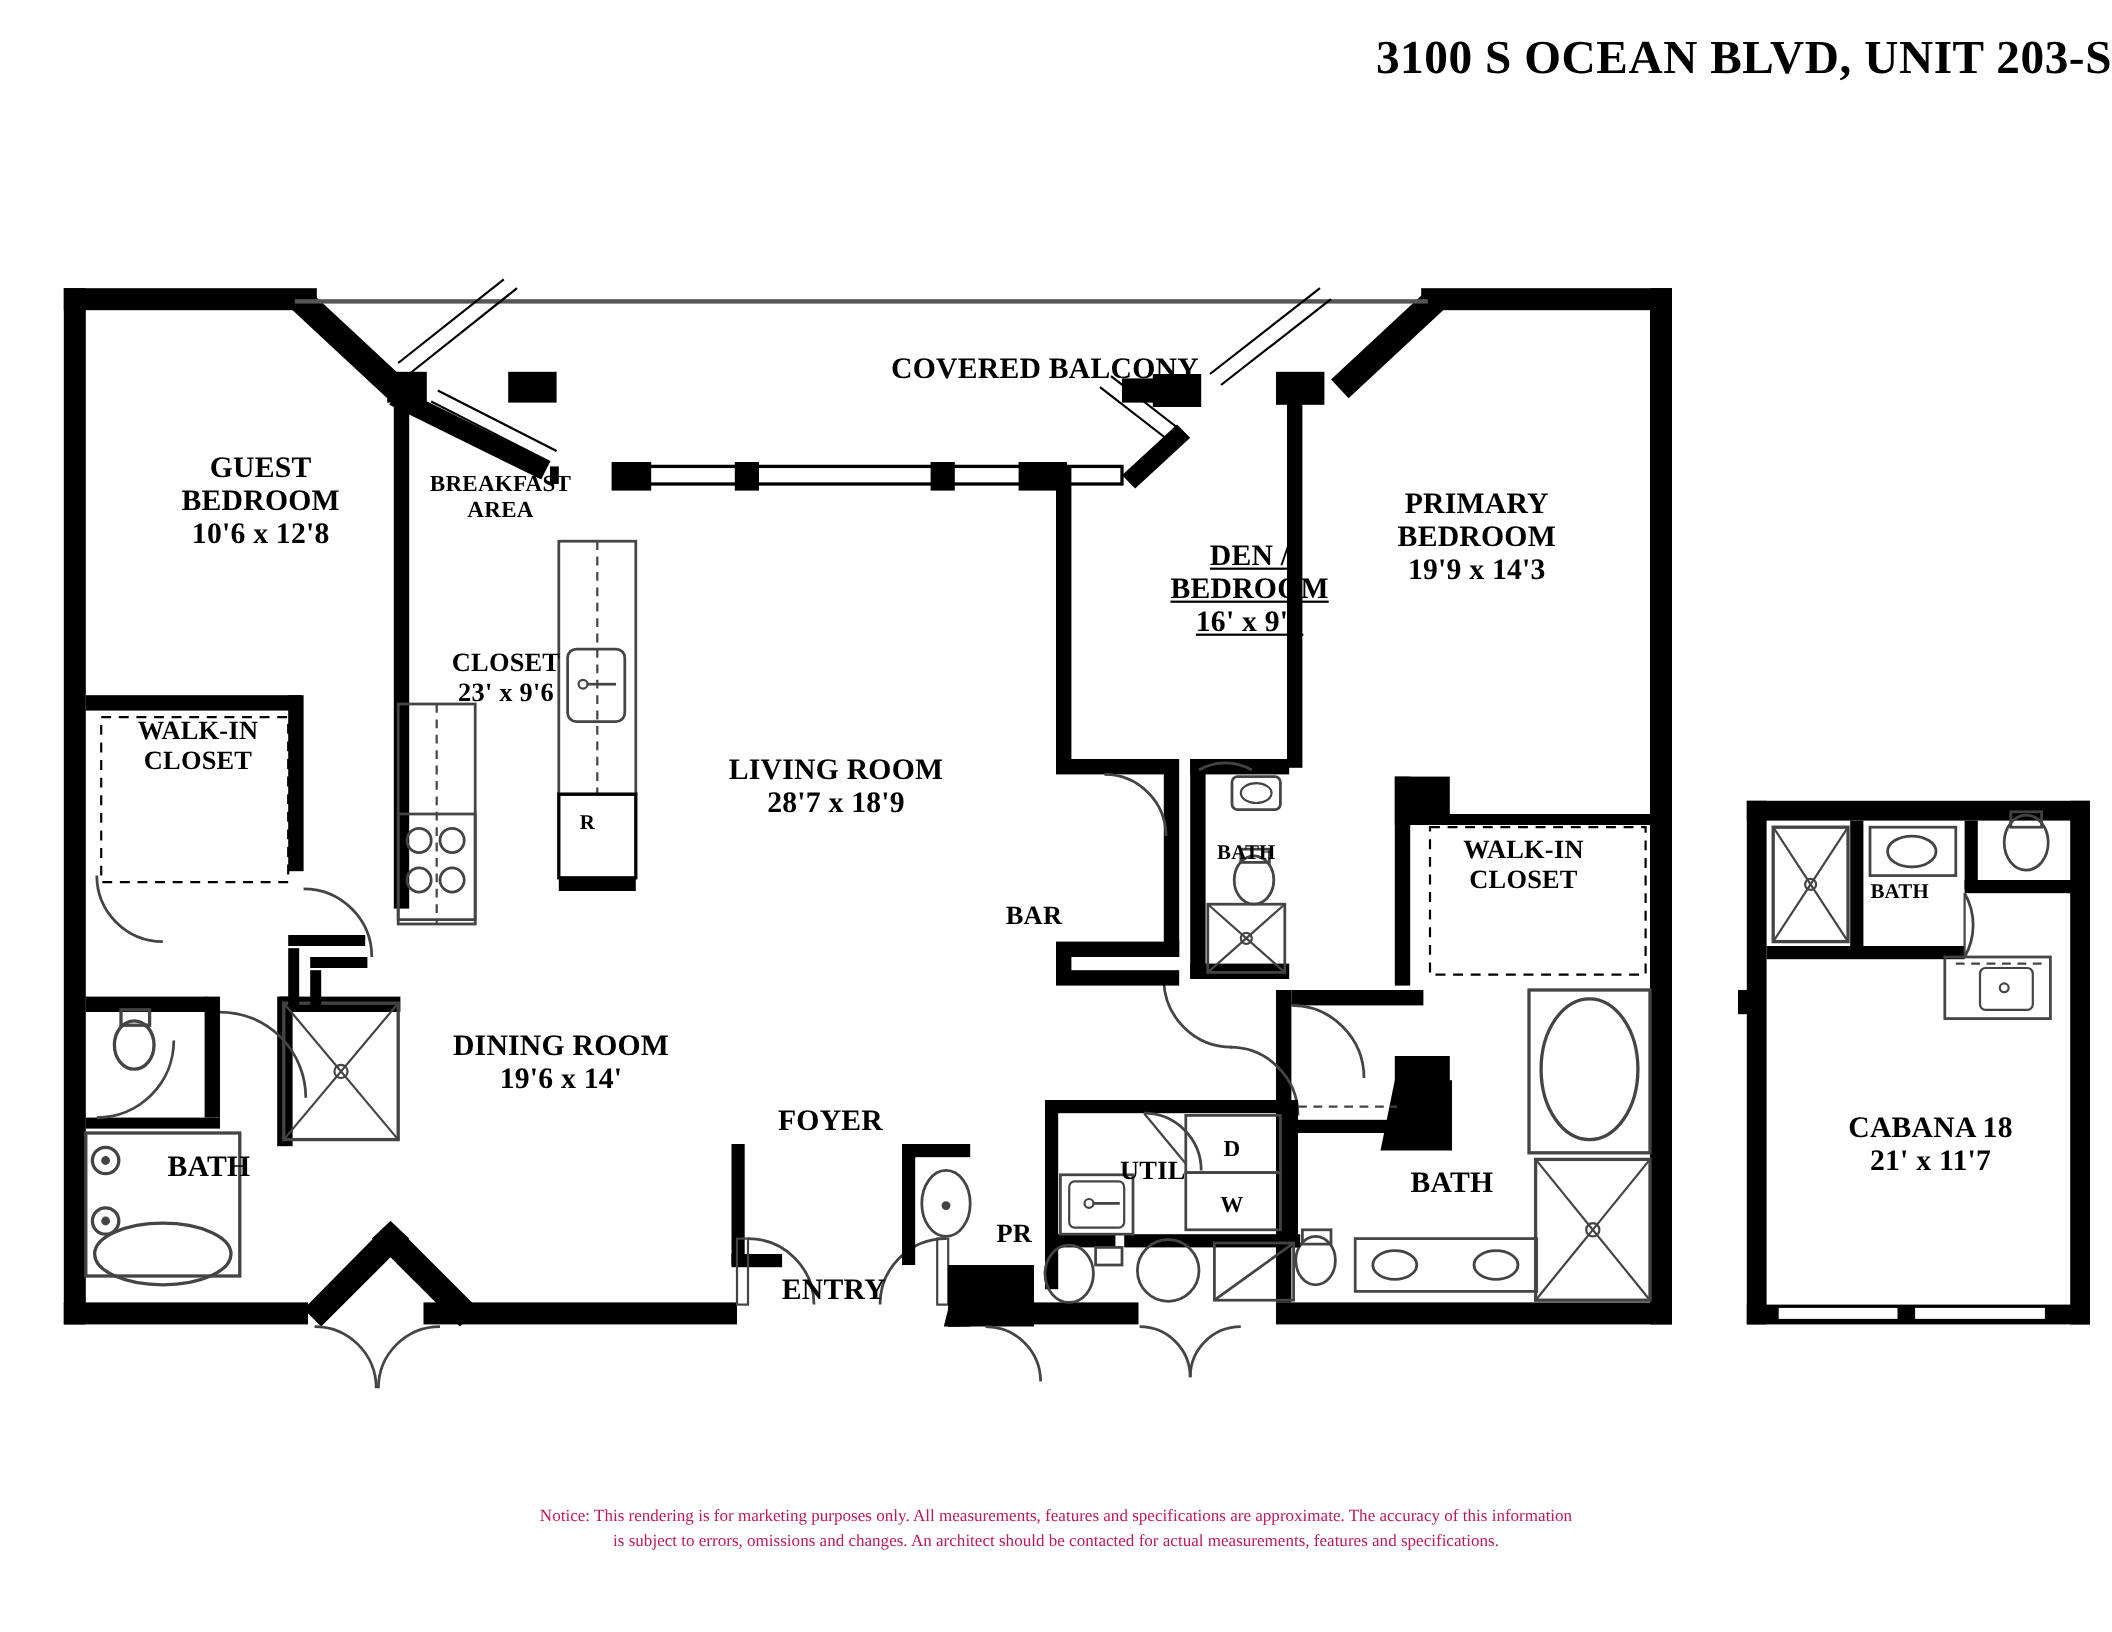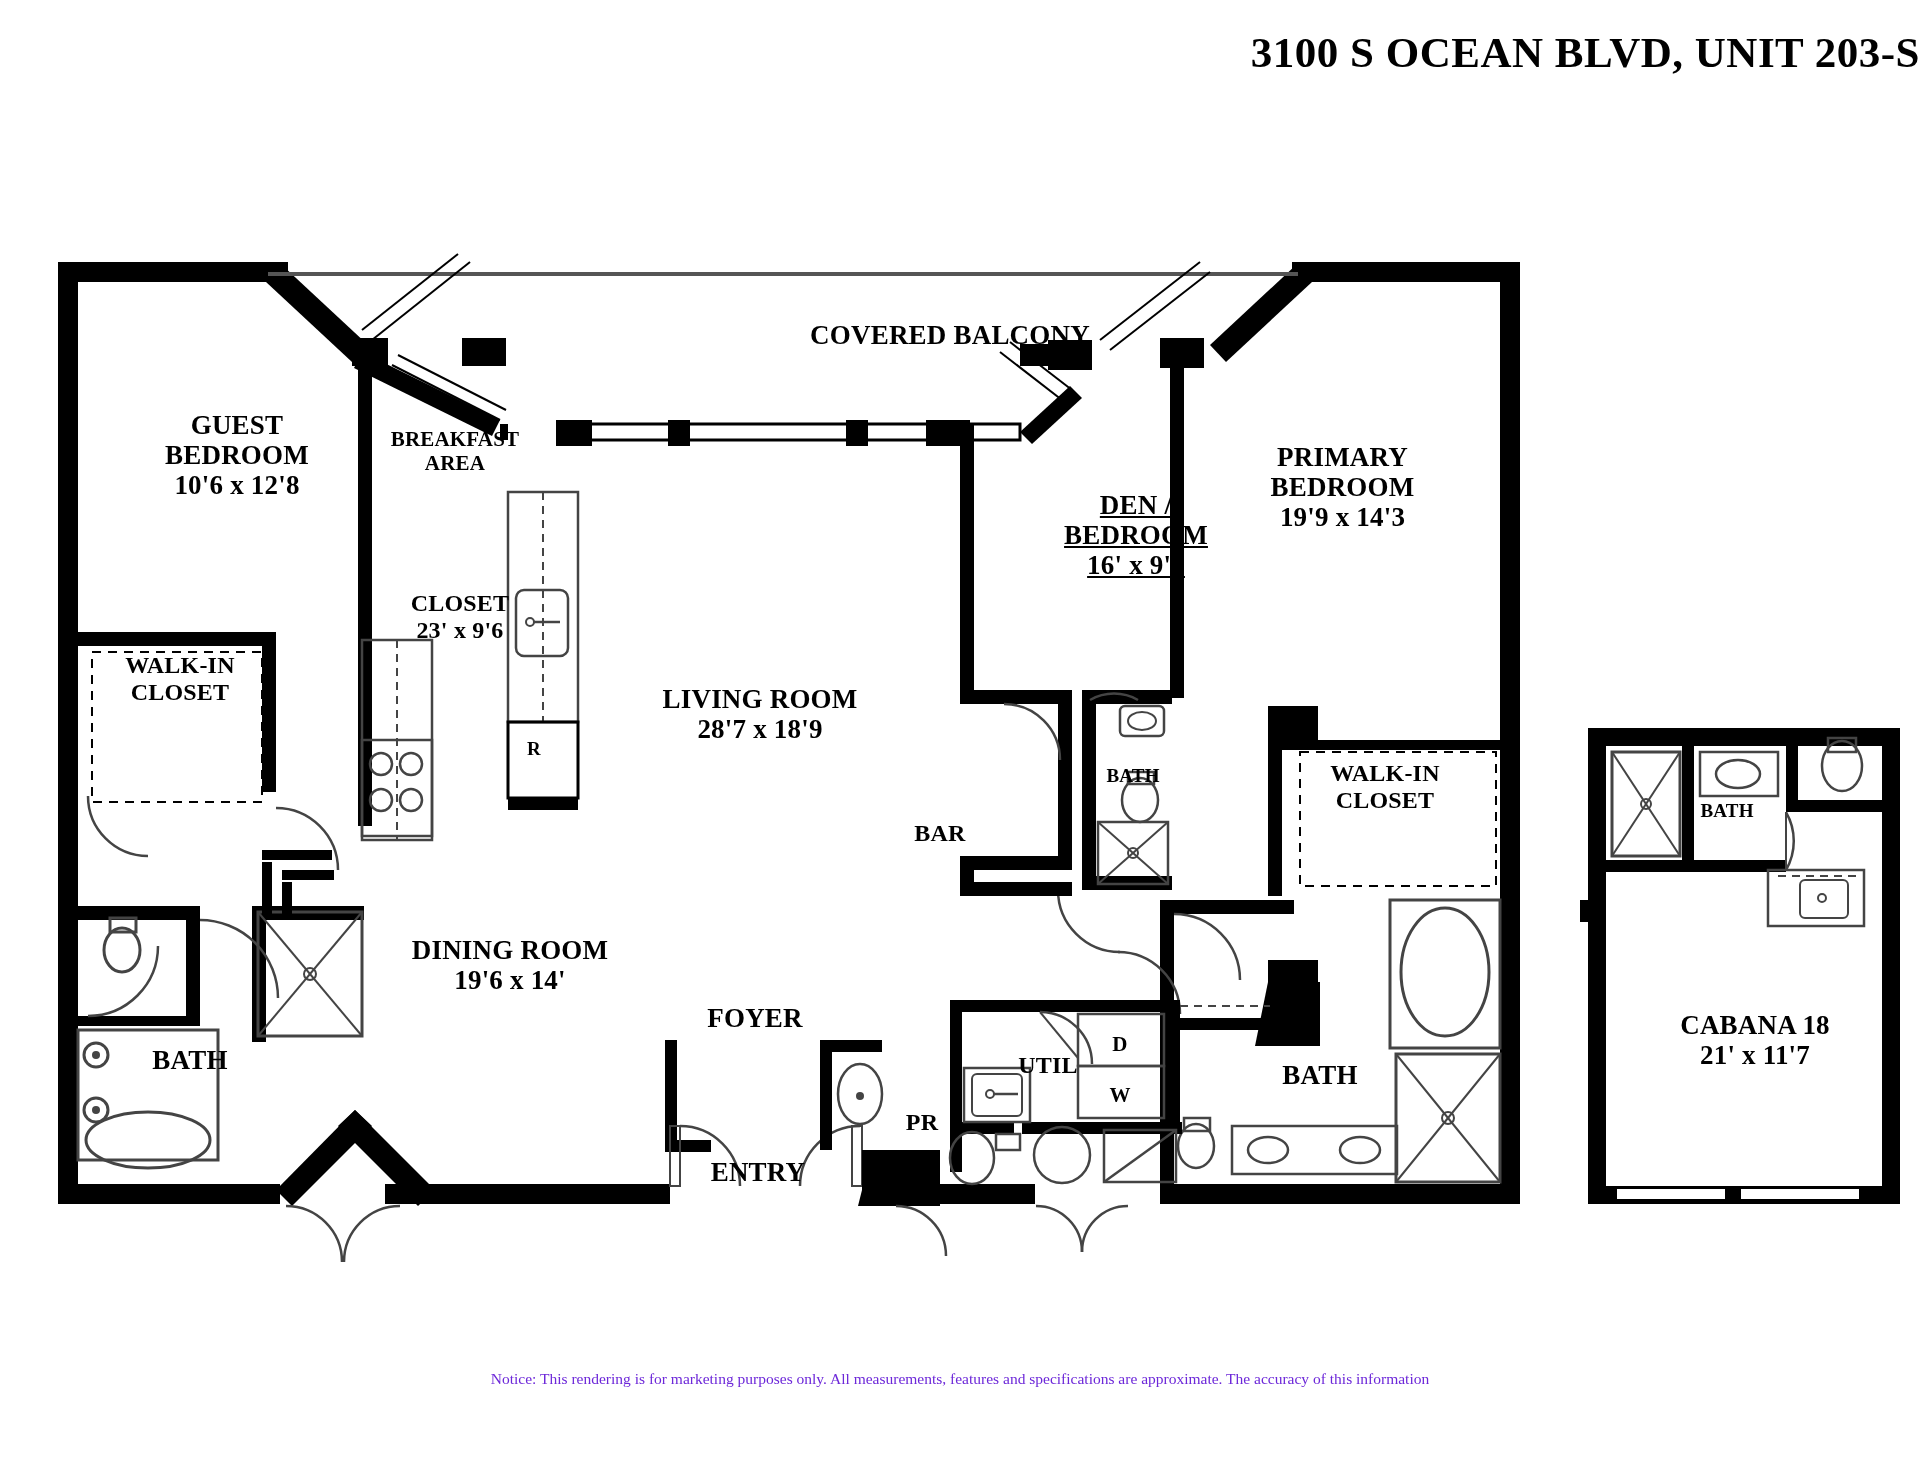--- a/index.html
+++ b/index.html
@@ -15,21 +15,21 @@
   #plan svg{display:block;}
 
   .lbl{position:absolute;text-align:center;font-weight:bold;line-height:1.12;
        white-space:pre;letter-spacing:0.2px;}
   .lbl-lg{font-size:27px;}
   .lbl-md{font-size:24px;}
   .lbl-sm{font-size:21px;}
   .lbl-xs{font-size:19px;}
 
   #notice{position:absolute;left:0;top:1368px;width:1920px;text-align:center;
-          font-size:15.5px;line-height:1.45;color:#6d28d9;}
+          font-size:15.5px;line-height:1.45;color:#be185d;}
 </style>
 </head>
 <body>
 
 <div id="page-title">3100 S OCEAN BLVD, UNIT 203-S</div>
 
 <div id="plan">
 <svg width="1920" height="1484" viewBox="0 0 1920 1484" xmlns="http://www.w3.org/2000/svg">
   <g fill="#000">
 
@@ -311,13 +311,14 @@
     <div class="lbl lbl-md" style="left: 1003px; top: 1052px; width: 90px;"><div>UTIL</div></div>
     <div class="lbl lbl-sm" style="left: 1103px; top: 1033px; width: 34px;"><div>D</div></div>
     <div class="lbl lbl-sm" style="left: 1103px; top: 1084px; width: 34px;"><div>W</div></div>
     <div class="lbl lbl-xs" style="left: 521px; top: 738px; width: 26px;"><div>R</div></div>
     <div class="lbl lbl-lg" style="left: 1630px; top: 1010px; width: 250px;"><div>CABANA 18</div><div>21' x 11'7</div></div>
     <div class="lbl lbl-xs" style="left: 1672px; top: 800px; width: 110px;"><div>BATH</div></div>
   </div>
 
 <div id="notice">
   <div>Notice: This rendering is for marketing purposes only. All measurements, features and specifications are approximate. The accuracy of this information</div>
+  <div>is subject to errors, omissions and changes. An architect should be contacted for actual measurements, features and specifications.</div>
 </div>
 
 </body></html>

